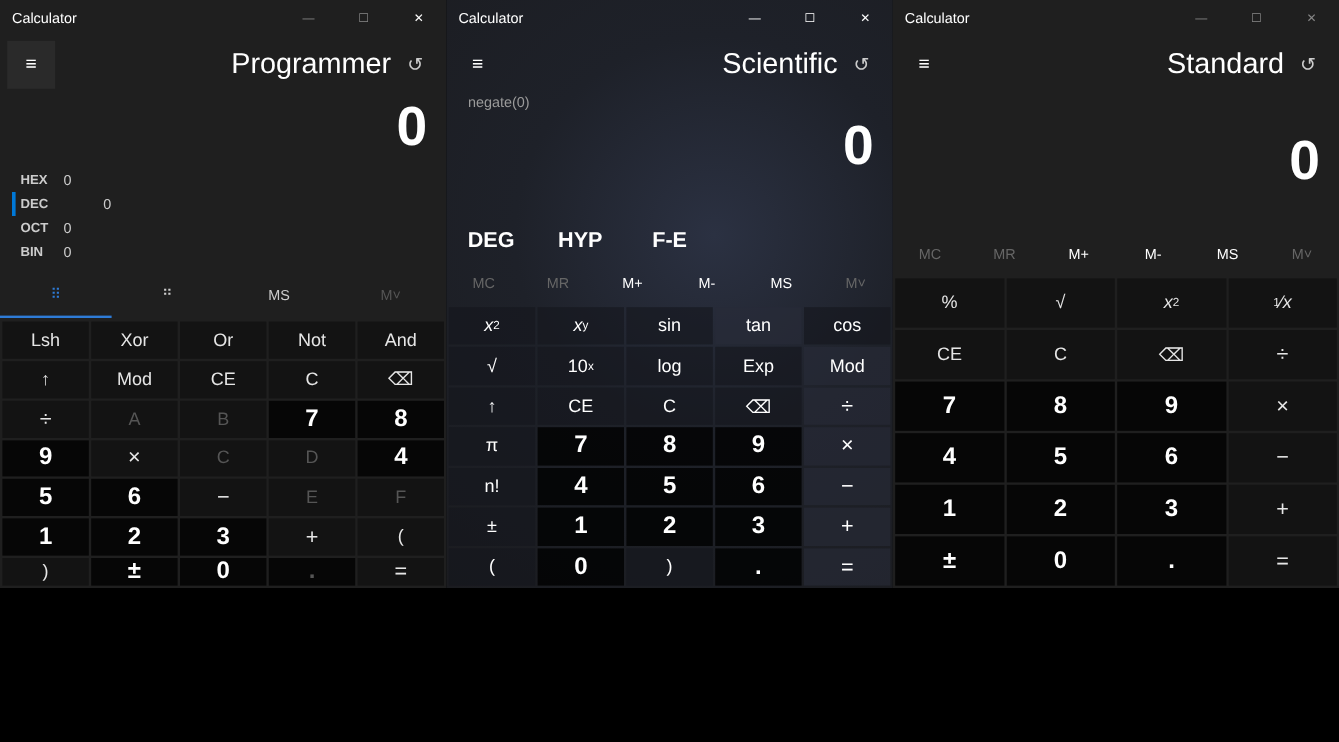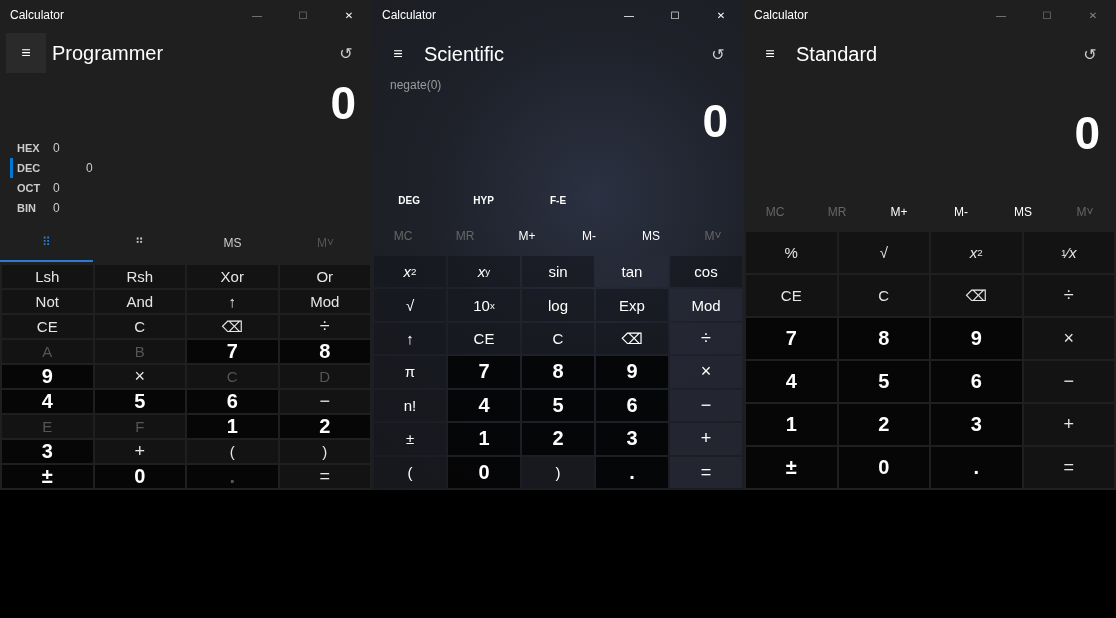--- a/index.html
+++ b/index.html
@@ -12,21 +12,21 @@
 
 .titlebar { height: 30px; display: flex; align-items: center; padding-left: 10px; color: #fff; font-size: 12px; }
 .titlebar .title { flex: 1; }
 .caption-btns { display: flex; }
 .caption-btns .cbtn { width: 46px; height: 30px; display: flex; align-items: center; justify-content: center; color: #fff; font-size: 10px; }
 .caption-btns .cbtn.dim { color: #888; }
 
 .headerrow { display: flex; align-items: center; height: 48px; padding: 0 6px; color: #fff; }
 .hamburger { width: 40px; height: 40px; display: flex; align-items: center; justify-content: center; }
 .hamburger.boxed { background: #2a2a2a; }
-.mode-title { font-size: 20px; font-weight: 400; margin-left: 6px; flex: 1; }
+.mode-title { font-size: 24px; font-weight: 400; margin-left: 6px; flex: 1; text-align: right; }
 .history-icon { width: 40px; height: 40px; display: flex; align-items: center; justify-content: center; font-size: 16px; color: #ccc; }
 
 .expr { text-align: left; color: #9a9a9a; font-size: 12px; padding: 0 18px; height: 16px; }
 .display { text-align: right; color: #fff; font-size: 46px; font-weight: 600; padding: 0 16px 6px 0; }
 
 .radixes { padding: 2px 0 6px 10px; font-size: 12px; }
 .radix { display: flex; align-items: center; height: 20px; padding-left: 4px; border-left: 3px solid transparent; }
 .radix.active { border-left-color: #0078d7; gap: 33px; }
 .radix .lbl { width: 36px; color: #ccc; font-weight: 600; font-size: 11px; }
 .radix .val { color: #ccc; }
@@ -34,24 +34,24 @@
 .strip { display: flex; border-bottom: 1px solid rgba(0,0,0,0); height: 40px; }
 .strip .cell { flex: 1; display: flex; align-items: center; justify-content: center; color: #ccc; font-size: 12px; }
 .strip .cell.dim { color: #555; }
 .strip .grid-icon { color: #2e7bd6; border-bottom: 2px solid #2e7bd6; }
 
 .memrow { display: flex; height: 36px; }
 .memrow .m { flex: 1; display: flex; align-items: center; justify-content: center; font-size: 12px; color: #fff; }
 .memrow .m.dim { color: #666; }
 
 .moderow { display: flex; height: 36px; }
-.moderow .md { flex: 1; display: flex; align-items: center; justify-content: center; font-size: 10px; color: #fff; font-weight: 600; }
+.moderow .md { flex: 1; display: flex; align-items: center; justify-content: center; font-size: 18px; color: #fff; font-weight: 600; }
 
 .grid { display: grid; gap: 2px; padding: 2px; flex: 1; }
-.prog .grid { grid-template-columns: repeat(4, 1fr); grid-template-rows: repeat(6, 1fr); }
+.prog .grid { grid-template-columns: repeat(5, 1fr); grid-template-rows: repeat(6, 1fr); }
 .sci  .grid { grid-template-columns: repeat(5, 1fr); grid-template-rows: repeat(7, 1fr); }
 .std  .grid { grid-template-columns: repeat(4, 1fr); grid-template-rows: repeat(6, 1fr); }
 
 .btn { display: flex; align-items: center; justify-content: center; color: #fff; font-size: 15px; background: #131313; }
 .btn.fn { background: #131313; color: #e6e6e6; }
 .btn.num { background: #060606; font-size: 20px; font-weight: 600; }
 .btn.dim { color: #555; }
 .btn.op { font-size: 18px; }
 
 .sci .btn { background: rgba(20,22,28,0.6); }
@@ -100,21 +100,20 @@
       </div>
   </div>
   <div class="strip">
     <div class="cell grid-icon">⠿</div>
     <div class="cell">⠛</div>
     <div class="cell">MS</div>
     <div class="cell dim">M˅</div>
   </div>
   <div class="grid">
     <div class="btn fn">Lsh</div>
-    <div class="btn fn">Rsh</div>
     <div class="btn fn">Xor</div>
     <div class="btn fn">Or</div>
     <div class="btn fn">Not</div>
     <div class="btn fn">And</div>
 
     <div class="btn fn">↑</div>
     <div class="btn fn">Mod</div>
     <div class="btn fn">CE</div>
     <div class="btn fn">C</div>
     <div class="btn fn">⌫</div>

